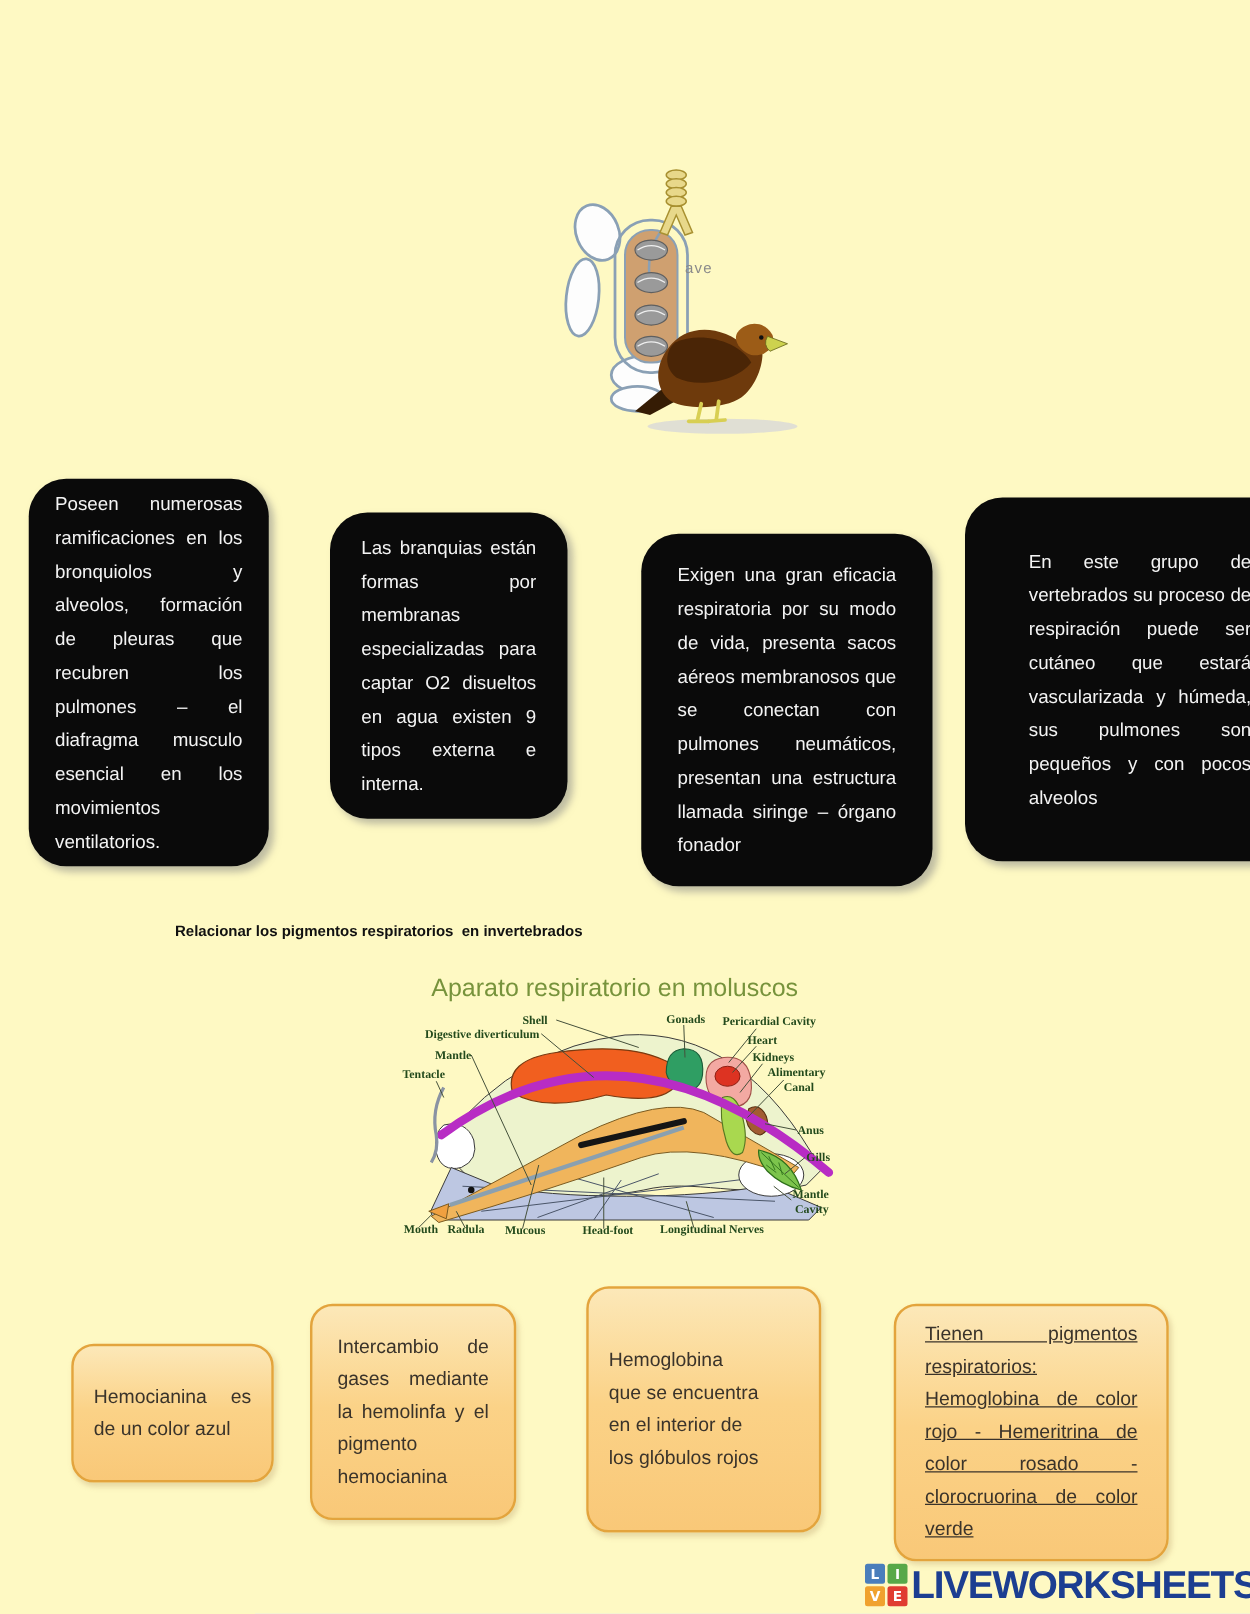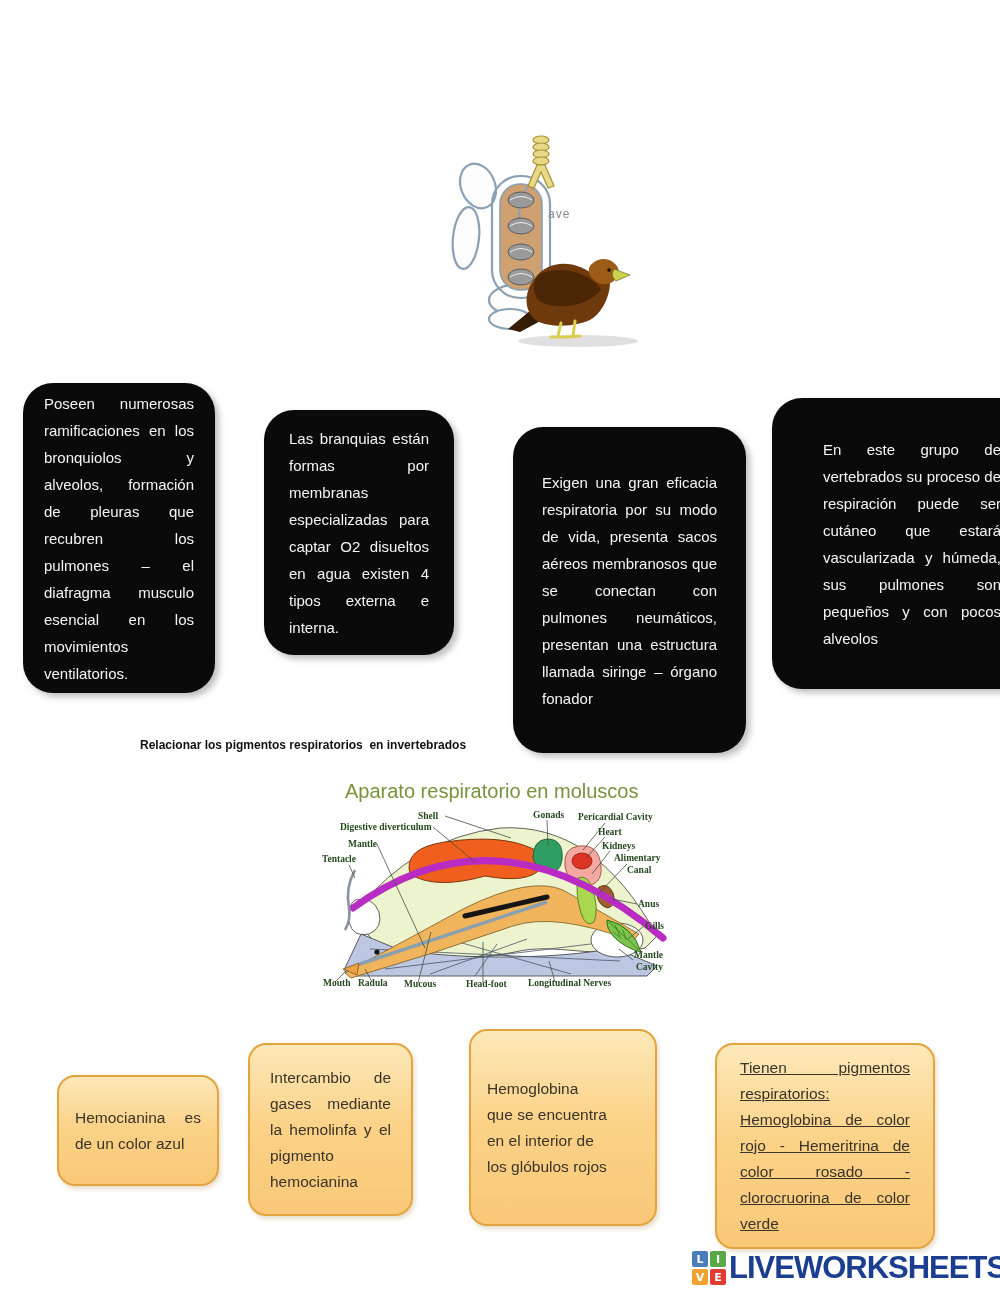--- a/index.html
+++ b/index.html
@@ -1,31 +1,31 @@
 <!DOCTYPE html>
 <html><head>
 <meta charset="utf-8">
 <style>
   html,body{margin:0;padding:0;background:#e9e9e9;}
   .page{
     position:relative;width:1000px;height:1291px;margin:0 auto;
-    background:#ffffff;overflow:hidden;
+    background:#fef9c3;overflow:hidden;
     font-family:"Liberation Sans",sans-serif;
   }
   
   .bbox{
     position:absolute;background:#0a0a0a;border-radius:30px;
     color:#f4f4f4;display:flex;align-items:center;
     box-shadow:4px 4px 6px rgba(130,130,130,.5);
     justify-content:flex-end;
   }
   .bbox p{margin:0;width:100%;font-size:15px;line-height:27px;text-align:justify;}
   #bb1{left:23px;top:383px;width:192px;height:310px;}  #bb1 p{padding:0 21px;}
   #bb2{left:264px;top:410px;width:190px;height:245px;} #bb2 p{padding:0 25px;}
-  #bb3{left:513px;top:427px;width:233px;height:326px;} #bb3 p{padding:0 29px;}
+  #bb3{left:513px;top:427px;width:233px;height:282px;} #bb3 p{padding:0 29px;}
   #bb4{left:772px;top:398px;width:232px;height:291px;padding-left:24px;} #bb4 p{padding:0 27px;}
   
   .heading{
     position:absolute;left:140px;top:738px;margin:0;
     font-size:12px;font-weight:bold;color:#111;white-space:pre-wrap;
   }
   .diagram-title{
     position:absolute;left:345px;top:780px;margin:0;
     font-size:20px;font-weight:normal;color:#77933c;
   }
@@ -117,21 +117,21 @@
         <path d="M111,209 L127,209"></path>
           <path d="M127,209 L140,208"></path>
       </g>
     </g>
   </svg>
 
   <div class="bbox" id="bb1">
     <p>Poseen numerosas ramificaciones en los bronquiolos y alveolos, formación de pleuras que recubren los pulmones – el diafragma musculo esencial en los movimientos ventilatorios.</p>
   </div>
   <div class="bbox" id="bb2">
-    <p>Las branquias están formas por membranas especializadas para captar O2 disueltos en agua existen 4 tipos externa e interna.</p>
+    <p>Las branquias están formas por membranas especializadas para captar O2 disueltos en agua existen 9 tipos externa e interna.</p>
   </div>
   <div class="bbox" id="bb3">
     <p>Exigen una gran eficacia respiratoria por su modo de vida, presenta sacos aéreos membranosos que se conectan con pulmones neumáticos, presentan una estructura llamada siringe – órgano fonador</p>
   </div>
   <div class="bbox" id="bb4">
     <p>En este grupo de vertebrados su proceso de respiración puede ser cutáneo que estará vascularizada y húmeda, sus pulmones son pequeños y con pocos alveolos</p>
   </div>
 
   <h1 class="heading">Relacionar los pigmentos respiratorios  en invertebrados</h1>
   <h2 class="diagram-title">Aparato respiratorio en moluscos</h2>

